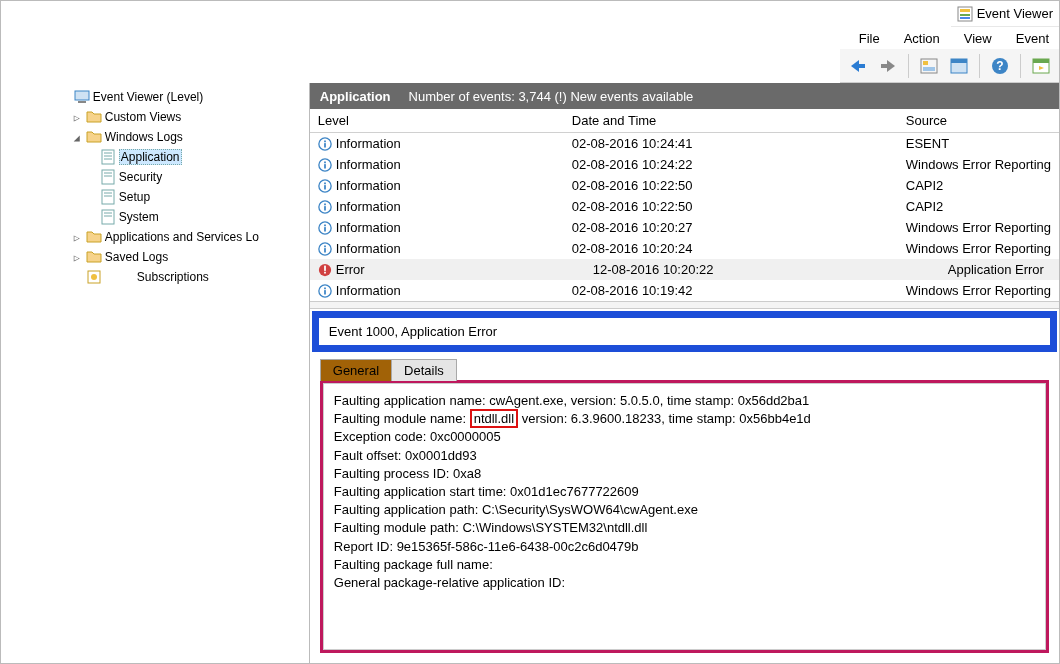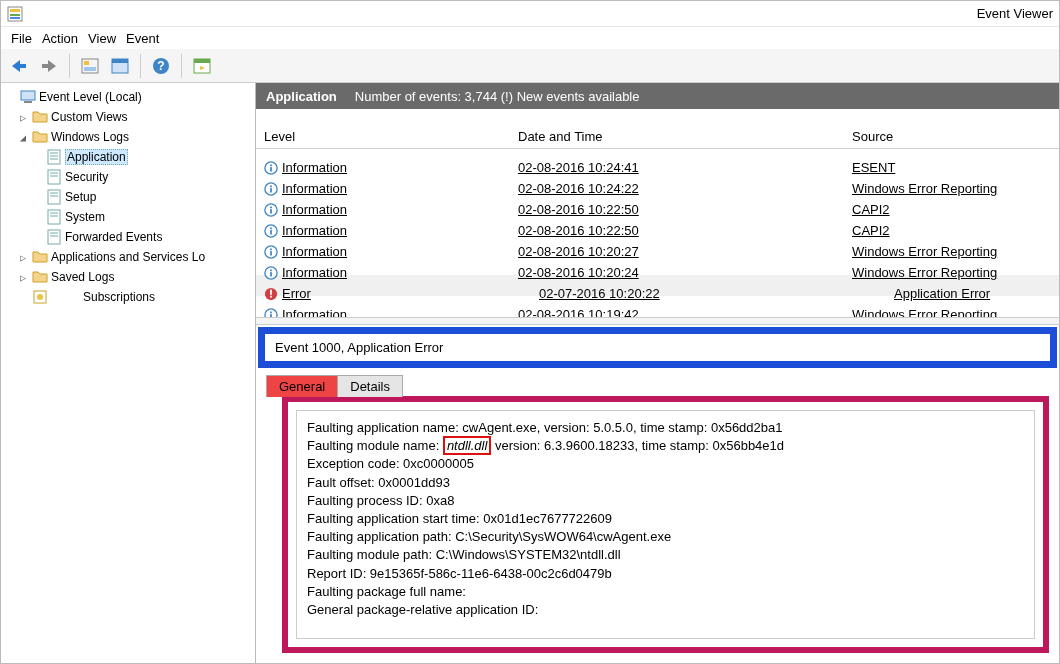--- a/index.html
+++ b/index.html
@@ -1,55 +1,55 @@
 <!DOCTYPE html>
 <html><head>
 <meta charset="utf-8">
 <style>
   * { box-sizing: border-box; }
   html, body { margin:0; padding:0; font-family: "Segoe UI", Tahoma, sans-serif; font-size:12px; color:#000; background:#fff; }
-  .window { width:1060px; height:664px; display:flex; flex-direction:column; border:1px solid #bbb;}
+  .window { width:1060px; height:664px; display:flex; flex-direction:column; border:1px solid #bbb;align-items:flex-end;}
   .titlebar { height:26px; background:#fff; display:flex; align-items:center; padding:2px 6px; border-bottom:1px solid #e8e8e8;}
   .titlebar .title { margin-left:auto; font-size:13px; }
   .app-icon { width:16px; height:16px; margin-right:4px; }
-  .menubar { height:22px; background:#fff; display:flex; align-items:center; padding:0 6px; gap:2px; font-size:13px; }
+  .menubar { height:22px; background:#fff; display:flex; align-items:center; padding:0 6px; gap:16px; font-size:13px; }
   .menubar span { padding:2px 4px; cursor:default; }
   .toolbar { height:34px; background:#f5f5f5; border-bottom:1px solid #ccc; display:flex; align-items:center; padding:2px 4px; gap:2px; }
   .toolbar .tbtn { width:28px; height:28px; display:flex; align-items:center; justify-content:center; border:1px solid transparent; }
   .toolbar .divider { width:1px; height:24px; background:#ccc; margin:0 4px;}
   .body { flex:1; display:flex; overflow:hidden; }
   .tree { width:255px; border-right:1px solid #bbb; padding:4px 2px; background:#fff; overflow:hidden;}
   .tree-row { display:flex; align-items:center; height:20px; padding:0 2px; white-space:nowrap; }
   .tree-row .exp { width:12px; text-align:center; color:#666; font-size:10px; font-family:monospace; }
   .tree-row .ticon { width:16px; height:16px; margin:0 3px; flex-shrink:0;}
   .tree-row.selected .lbl { background:#cde8ff; border:1px dotted #7aa; padding:0 1px;}
   .main { flex:1; display:flex; flex-direction:column; overflow:hidden;}
   .logheader { background:#6a6a6a; color:#fff; display:flex; align-items:center; height:26px; padding:0 10px; font-size:13px;}
   .logheader .name { font-weight:bold; margin-right:18px;}
   .cols { display:flex; background:#fff; border-bottom:1px solid #d0d0d0; }
-  .cols div, .evrow div { padding:4px 8px;margin-top:16px; }
+  .cols div, .evrow div { padding:4px 8px; }
   .cols div { font-size:13px; }
   .c-level { width:254px; }
   .c-date  { width:334px; }
   .c-src   { flex:1; }
   .events { flex:0 0 auto; }
-  .evrow { display:flex; align-items:center; border-bottom:0px; font-size:13px; height:21px;text-decoration:underline; }
+  .evrow { display:flex; align-items:center; border-bottom:0px; font-size:13px; height:21px; }
   .evrow.sel { background:#f0f0f0;gap:21px; }
   .evrow .c-level { display:flex; align-items:center; gap:4px;}
   .lvl-icon { width:14px; height:14px; flex-shrink:0;}
   .splitter { height:8px; background:#f4f4f4; border-top:1px solid #ccc; border-bottom:1px solid #ccc;}
   .detail { flex:1; display:flex; flex-direction:column; border-top:0; overflow:hidden; margin:2px;}
   .detail-title { padding:6px 10px; font-size:13px; border:7px solid #1d4ed8; }
   .tabs { display:flex; padding:6px 6px 0 8px; }
   .tab { border:1px solid #a9a9a9; border-bottom:none; padding:3px 12px; background:#fff; font-size:13px; margin-right:-1px; position:relative; top:1px; z-index:2; }
   .tab.inactive { background:#e5e5e5; z-index:0;}
-  .tab.active { background:#ef4444; }
-  .detail-body { flex:1; margin:0 8px 8px 24px; border:6px solid #be185d; padding:8px; overflow:hidden;}
+  .tab.active { background:#a16207; }
+  .detail-body { flex:1; margin:0 8px 8px 8px; border:3px solid #be185d; overflow:hidden;}
   .inner { border:1px solid #ccc; padding:8px 10px; font-size:13px; line-height:1.4; height:100%;}
-  .redbox { border:2px solid #d11; padding:0 2px;font-style:italic; }
+  .redbox { border:2px solid #d11; padding:0 2px; }
 </style>
 </head>
 <body>
 
 <div class="window">
   <div class="titlebar">
     <svg class="app-icon" viewBox="0 0 16 16">
         <rect x="1" y="1" width="14" height="14" fill="#fff" stroke="#888"></rect>
         <rect x="3" y="3" width="10" height="3" fill="#f0c040"></rect>
         <rect x="3" y="8" width="10" height="2" fill="#6aa84f"></rect>
@@ -110,21 +110,21 @@
   </div>
 
   <div class="body">
     <div class="tree">
       <div class="tree-row" style="padding-left:2px;">
         <span class="exp"></span>
         <svg class="ticon" viewBox="0 0 16 16">
             <rect x="1" y="2" width="14" height="9" fill="#cfe2f3" stroke="#3d85c6"></rect>
             <rect x="4" y="12" width="8" height="2" fill="#888"></rect>
           </svg>
-        <span class="lbl">Event Level (Local)</span>
+        <span class="lbl">Event Viewer (Level)</span>
       </div>
       <div class="tree-row" style="padding-left:14px;">
         <span class="exp">▷</span>
         <svg class="ticon" viewBox="0 0 16 16">
             <path d="M1 3h5l2 2h7v8H1z" fill="#f6d38b" stroke="#c9a227"></path>
           </svg>
         <span class="lbl">Custom Views</span>
       </div>
       <div class="tree-row" style="padding-left:14px;">
         <span class="exp">◢</span>
@@ -159,28 +159,20 @@
         <span class="lbl">Setup</span>
       </div>
       <div class="tree-row" style="padding-left:40px;">
         <svg class="ticon" viewBox="0 0 16 16">
             <rect x="2" y="1" width="12" height="14" fill="#fff" stroke="#7aa"></rect>
             <line x1="4" y1="4" x2="12" y2="4" stroke="#7aa"></line>
             <line x1="4" y1="7" x2="12" y2="7" stroke="#7aa"></line>
           </svg>
         <span class="lbl">System</span>
       </div>
-      <div class="tree-row" style="padding-left:40px;">
-        <svg class="ticon" viewBox="0 0 16 16">
-            <rect x="2" y="1" width="12" height="14" fill="#fff" stroke="#7aa"></rect>
-            <line x1="4" y1="4" x2="12" y2="4" stroke="#7aa"></line>
-            <line x1="4" y1="7" x2="12" y2="7" stroke="#7aa"></line>
-          </svg>
-        <span class="lbl">Forwarded Events</span>
-      </div>
       <div class="tree-row" style="padding-left:14px;">
         <span class="exp">▷</span>
         <svg class="ticon" viewBox="0 0 16 16">
             <path d="M1 3h5l2 2h7v8H1z" fill="#f6d38b" stroke="#c9a227"></path>
           </svg>
         <span class="lbl">Applications and Services Lo</span>
       </div>
       <div class="tree-row" style="padding-left:14px;">
         <span class="exp">▷</span>
         <svg class="ticon" viewBox="0 0 16 16">
@@ -282,21 +274,21 @@
           </div>
           <div class="evrow sel">
             <div class="c-level">
               <svg class="lvl-icon" viewBox="0 0 16 16">
                 <circle cx="8" cy="8" r="7" fill="#d04040"></circle>
                 <rect x="7" y="3" width="2" height="6" fill="#fff"></rect>
                 <rect x="7" y="10" width="2" height="2" fill="#fff"></rect>
               </svg>
               <span>Error</span>
             </div>
-            <div class="c-date">02-07-2016 10:20:22</div>
+            <div class="c-date">12-08-2016 10:20:22</div>
             <div class="c-src">Application Error</div>
           </div>
           <div class="evrow">
             <div class="c-level">
               <svg class="lvl-icon" viewBox="0 0 16 16">
                 <circle cx="8" cy="8" r="7" fill="#fff" stroke="#3d85c6" stroke-width="1.5"></circle>
                 <rect x="7" y="7" width="2" height="5" fill="#3d85c6"></rect>
                 <rect x="7" y="4" width="2" height="2" fill="#3d85c6"></rect>
               </svg>
               <span>Information</span>

